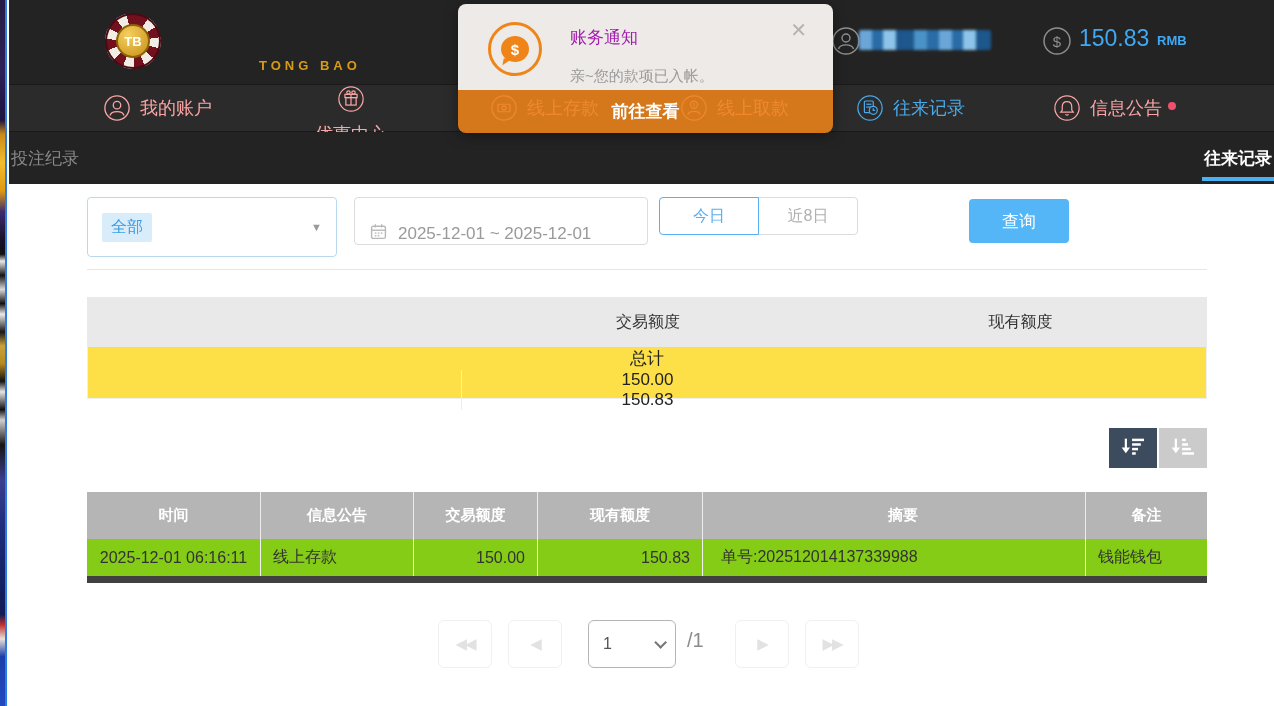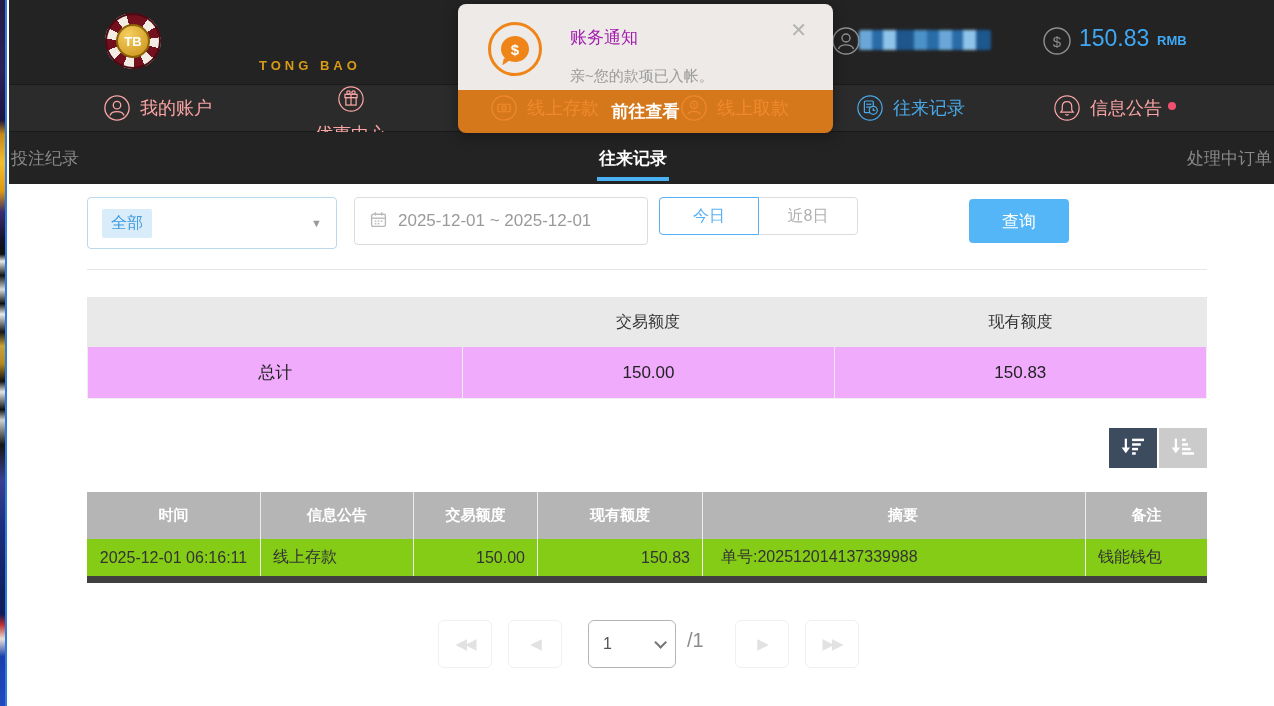--- a/index.html
+++ b/index.html
@@ -95,49 +95,49 @@
     width:0; height:0; border-left:7px solid #ef8519; border-bottom:7px solid transparent;
     transform: rotate(12deg); }
   .popup-title { position:absolute; left:112px; top:22px; font-size:17px; color:#a21caf; }
   .popup-msg { position:absolute; left:112px; top:51px; font-size:15px; color:#9a9a9a;margin-top:12px; }
   .popup-close { position:absolute; right:26px; top:14px; font-size:20px; color:#b3b3b3; cursor:pointer; }
   .popup-action { height:43px; background:rgba(238,132,25,0.87); border-radius:0 0 8px 8px;
     color:#fff; font-size:17px; font-weight:600; display:flex; align-items:center;
     justify-content:center; cursor:pointer; }
 
   
-  .select-box { position:absolute; left:78px; top:13px; width:250px; height:52px;
+  .select-box { position:absolute; left:78px; top:13px; width:250px; height:60px;
     border:1px solid #b8d9f0; border-radius:4px; background:#fff;
     display:flex; align-items:center; padding:0 14px; cursor:pointer; }
   .select-chip { background:#d9ecfa; color:#3e9ae0; font-size:16px; padding:4px 9px; border-radius:2px; }
   .select-caret { margin-left:auto; color:#9a9a9a; font-size:11px; }
   .date-box { position:absolute; left:345px; top:13px; width:294px; height:48px;
     border:1px solid #dcdcdc; border-radius:4px; background:#fff;
-    display:flex; align-items:center; gap:11px; padding:0 15px; cursor:text; }
+    display:flex; align-items:flex-end; gap:11px; padding:0 15px; cursor:text; }
   .date-text { color:#9a9a9a; font-size:17px; }
   .btn-group { position:absolute; left:650px; top:13px; display:flex; }
   .qbtn { width:100px; height:38px; background:#fff; border:1px solid #dcdcdc;
     color:#b0b0b0; font-size:16px; display:flex; align-items:center; justify-content:center;
     margin-left:-1px; cursor:pointer; }
   .qbtn:first-child { margin-left:0; border-radius:4px 0 0 4px; }
   .qbtn:last-child { border-radius:0 4px 4px 0; }
   .qbtn.active { border:1px solid #58b0f2; color:#58b0f2; z-index:2; }
   .search-btn { position:absolute; left:960px; top:15px; width:100px; height:44px;
     background:#55b6f7; border:none; border-radius:4px; color:#fff; font-size:17px;
     font-family:"Liberation Sans",sans-serif; display:flex; align-items:center;
     justify-content:center; cursor:pointer; }
 
   .divider { position:absolute; left:78px; top:85px; width:1120px; height:1px; background:#e6e6e6; }
 
   
   .sum-table { position:absolute; left:78px; top:113px; width:1120px; }
   .sum-head { display:flex; height:50px; background:#e9e9e9; align-items:center; }
   .sum-head > div { font-size:16px; color:#333; text-align:center; }
-  .sum-row { display:flex; height:52px; background:#f0abfc; align-items:center;
-    border:1px solid #efefef; border-top:none; }
+  .sum-row { display:flex; height:52px; background:#fde047; align-items:center;
+    border:1px solid #efefef; border-top:none;flex-direction:column; }
   .sum-row > div { font-size:17px; color:#222; text-align:center; height:100%;
     display:flex; align-items:center; justify-content:center; }
   .sc1 { width:375px; } .sc2 { width:372px; } .sc3 { width:373px; }
   .sum-row .sc2, .sum-row .sc3 { border-left:1px solid #ededed; }
 
   
   .sort-wrap { position:absolute; left:1100px; top:244px; display:flex; gap:2px; }
   .sort-btn { width:48px; height:40px; display:flex; align-items:center; justify-content:center;
     cursor:pointer; }
   .sort-btn.desc { background:#3d4b5f; }
@@ -281,23 +281,20 @@
 
   <div class="tabbar"></div>
   <div class="tabs">
     <div class="tab">
       <span>投注纪录</span>
     </div>
     <div class="tab active">
       <span>往来记录</span>
       <div class="tab-underline"></div>
     </div>
-    <div class="tab">
-      <span>处理中订单</span>
-    </div>
   </div>
 
   <div class="content">
 
     <div class="select-box">
       <span class="select-chip">全部</span>
       <span class="select-caret">▼</span>
     </div>
     <div class="date-box">
       <span>

